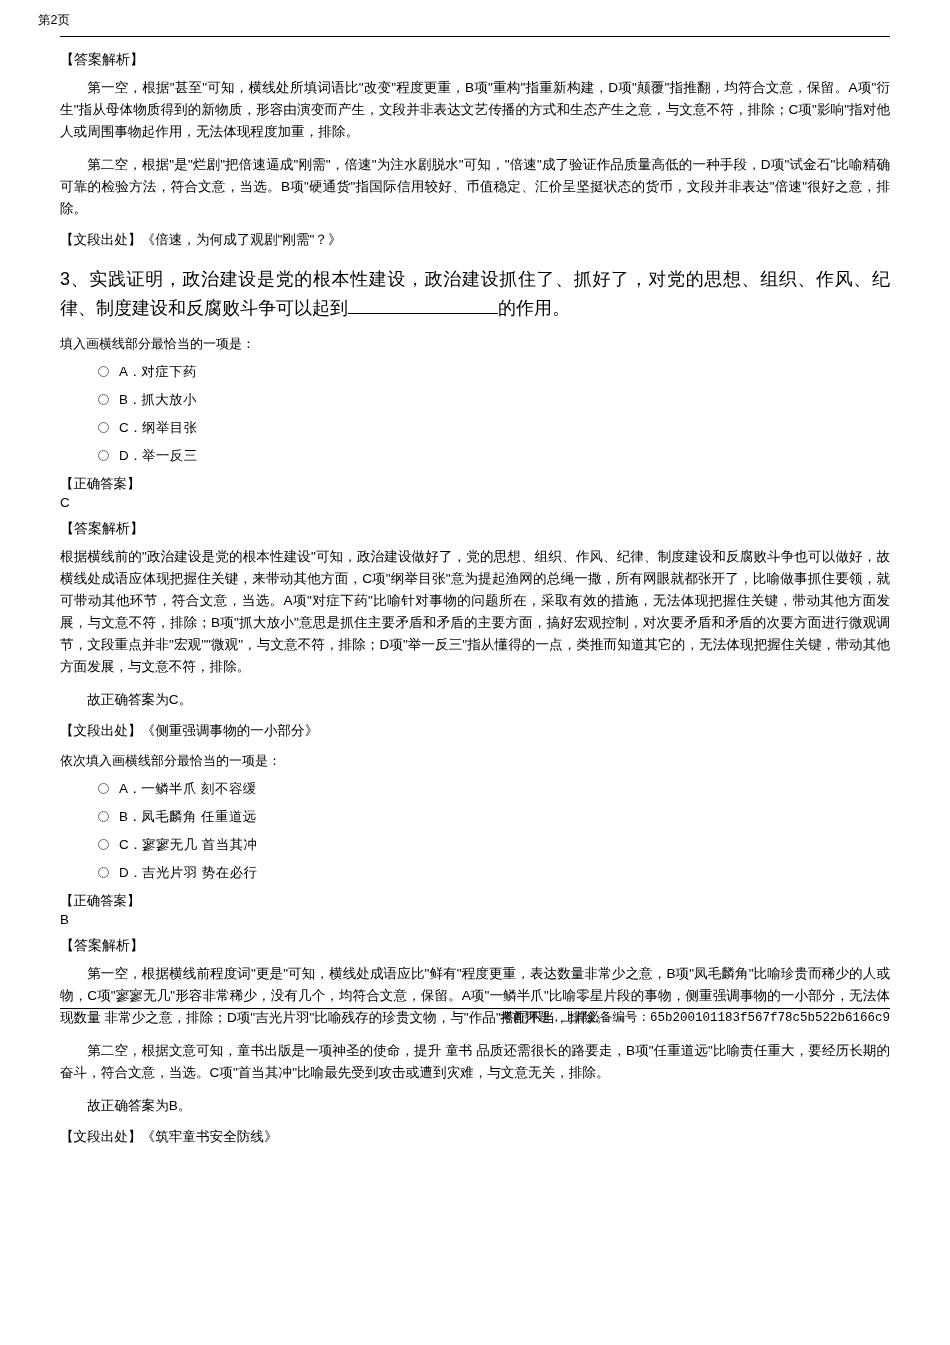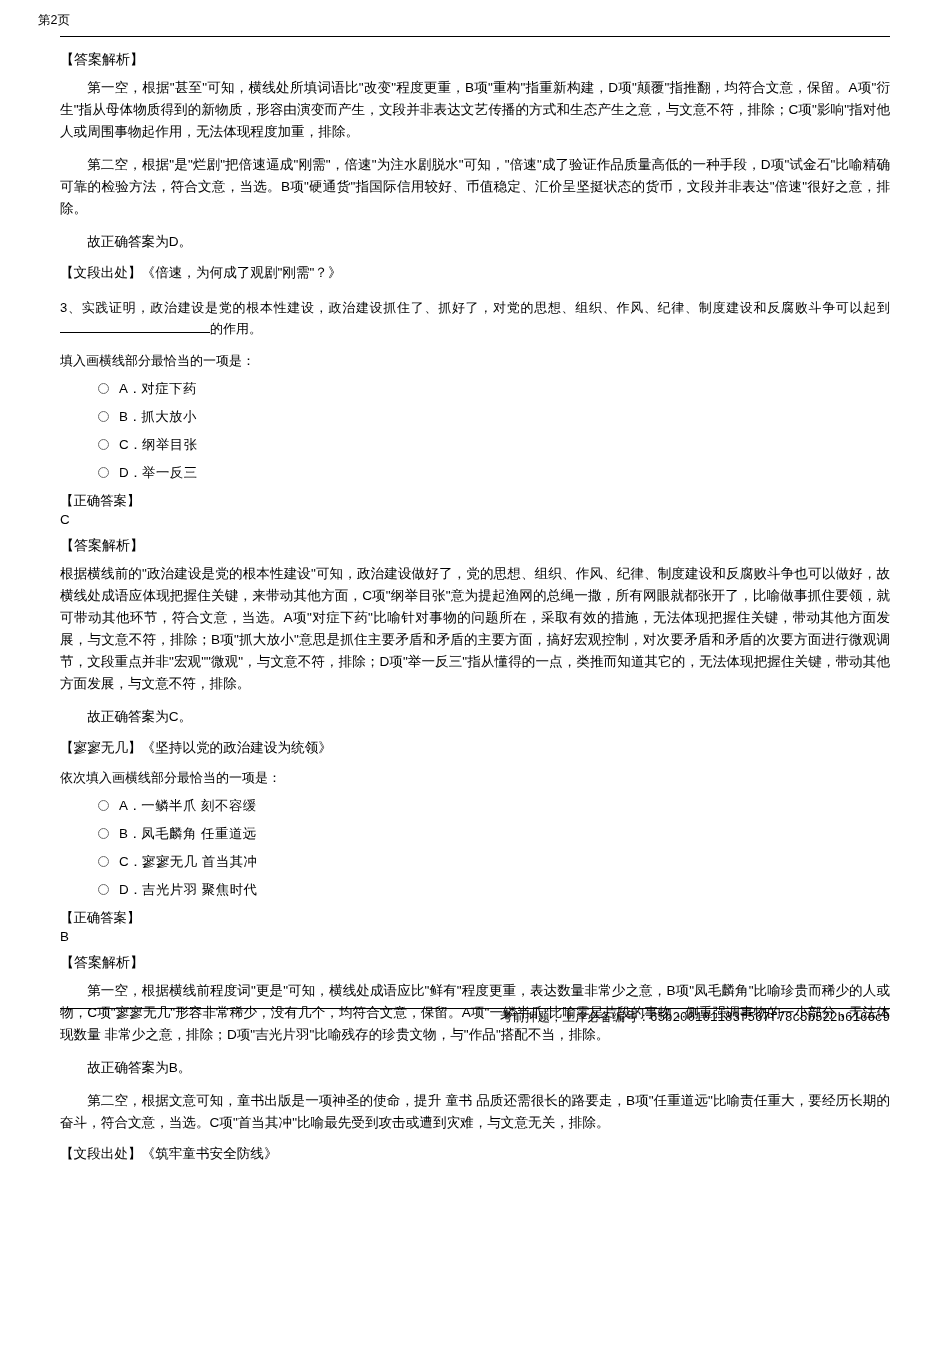--- a/index.html
+++ b/index.html
@@ -56,21 +56,21 @@
     line-height: 1.62;
     margin: 0 0 11px 0;
     text-align: justify;
     text-indent: 2em;
     font-family: "Liberation Sans", sans-serif;
   }
   p.para.noindent {
     text-indent: 0;
   }
   p.qstem {
-    font-size: 13px;
+    font-size: 18px;
     line-height: 1.6;
     margin: 16px 0 10px 0;
     text-align: justify;
     text-indent: 0;
     font-family: "Liberation Sans", sans-serif;
   }
   p.prompt {
     font-size: 13px;
     margin: 12px 0 10px 0;
     font-family: "Liberation Sans", sans-serif;
@@ -157,21 +157,20 @@
   <div class="header">
     <span class="page-num">第2页</span>
   </div>
 
   <div class="body">
 
     <div class="sec-title">【答案解析】</div>
 
     <p class="para">第一空，根据"甚至"可知，横线处所填词语比"改变"程度更重，B项"重构"指重新构建，D项"颠覆"指推翻，均符合文意，保留。A项"衍生"指从母体物质得到的新物质，形容由演变而产生，文段并非表达文艺传播的方式和生态产生之意，与文意不符，排除；C项"影响"指对他人或周围事物起作用，无法体现程度加重，排除。</p>
     <p class="para">第二空，根据"是"烂剧"把倍速逼成"刚需"，倍速"为注水剧脱水"可知，"倍速"成了验证作品质量高低的一种手段，D项"试金石"比喻精确可靠的检验方法，符合文意，当选。B项"硬通货"指国际信用较好、币值稳定、汇价呈坚挺状态的货币，文段并非表达"倍速"很好之意，排除。</p>
-    <p class="para">故正确答案为D。</p>
 
     <div class="src-line">【文段出处】《倍速，为何成了观剧"刚需"？》</div>
 
     <p class="qstem"><span>3、实践证明，政治建设是党的根本性建设，政治建设抓住了、抓好了，对党的思想、组织、作风、纪律、制度建设和反腐败斗争可以起到</span><span class="blank" style="width:150px"></span><span>的作用。</span></p>
 
     <p class="prompt">填入画横线部分最恰当的一项是：</p>
 
     <div class="options">
       <div class="opt">
         <span class="radio"></span>
@@ -196,21 +195,21 @@
     </div>
 
     <div class="ans-label">【正确答案】</div>
     <div class="ans-value">C</div>
 
     <div class="sec-title">【答案解析】</div>
 
     <p class="para noindent">根据横线前的"政治建设是党的根本性建设"可知，政治建设做好了，党的思想、组织、作风、纪律、制度建设和反腐败斗争也可以做好，故横线处成语应体现把握住关键，来带动其他方面，C项"纲举目张"意为提起渔网的总绳一撒，所有网眼就都张开了，比喻做事抓住要领，就可带动其他环节，符合文意，当选。A项"对症下药"比喻针对事物的问题所在，采取有效的措施，无法体现把握住关键，带动其他方面发展，与文意不符，排除；B项"抓大放小"意思是抓住主要矛盾和矛盾的主要方面，搞好宏观控制，对次要矛盾和矛盾的次要方面进行微观调节，文段重点并非"宏观""微观"，与文意不符，排除；D项"举一反三"指从懂得的一点，类推而知道其它的，无法体现把握住关键，带动其他方面发展，与文意不符，排除。</p>
     <p class="para">故正确答案为C。</p>
 
-    <div class="src-line">【寥寥无几】《坚持以党的政治建设为统领》</div>
+    <div class="src-line">【文段出处】《侧重强调事物的一小部分》</div>
 
 
     <p class="prompt">依次填入画横线部分最恰当的一项是：</p>
 
     <div class="options">
       <div class="opt">
         <span class="radio"></span>
         <span class="opt-letter">A．</span>
         <span class="opt-text">一鳞半爪 刻不容缓</span>
       </div>
@@ -220,32 +219,32 @@
         <span class="opt-text">凤毛麟角 任重道远</span>
       </div>
       <div class="opt">
         <span class="radio"></span>
         <span class="opt-letter">C．</span>
         <span class="opt-text">寥寥无几 首当其冲</span>
       </div>
       <div class="opt">
         <span class="radio"></span>
         <span class="opt-letter">D．</span>
-        <span class="opt-text">吉光片羽 聚焦时代</span>
+        <span class="opt-text">吉光片羽 势在必行</span>
       </div>
     </div>
 
     <div class="ans-label">【正确答案】</div>
     <div class="ans-value">B</div>
 
     <div class="sec-title">【答案解析】</div>
 
     <p class="para">第一空，根据横线前程度词"更是"可知，横线处成语应比"鲜有"程度更重，表达数量非常少之意，B项"凤毛麟角"比喻珍贵而稀少的人或物，C项"寥寥无几"形容非常稀少，没有几个，均符合文意，保留。A项"一鳞半爪"比喻零星片段的事物，侧重强调事物的一小部分，无法体现数量 非常少之意，排除；D项"吉光片羽"比喻残存的珍贵文物，与"作品"搭配不当，排除。</p>
+    <p class="para">第二空，根据文意可知，童书出版是一项神圣的使命，提升 童书 品质还需很长的路要走，B项"任重道远"比喻责任重大，要经历长期的奋斗，符合文意，当选。C项"首当其冲"比喻最先受到攻击或遭到灾难，与文意无关，排除。</p>
     <p class="para">故正确答案为B。</p>
-    <p class="para">第二空，根据文意可知，童书出版是一项神圣的使命，提升 童书 品质还需很长的路要走，B项"任重道远"比喻责任重大，要经历长期的奋斗，符合文意，当选。C项"首当其冲"比喻最先受到攻击或遭到灾难，与文意无关，排除。</p>
 
     <div class="src-line">【文段出处】《筑牢童书安全防线》</div>
 
 
   </div>
 
   <div class="footer">
     <span>考前押题，上岸必备</span>
     <span class="right"><span>编号：</span><span class="mono">65b200101183f567f78c5b522b6166c9</span></span>
   </div>

